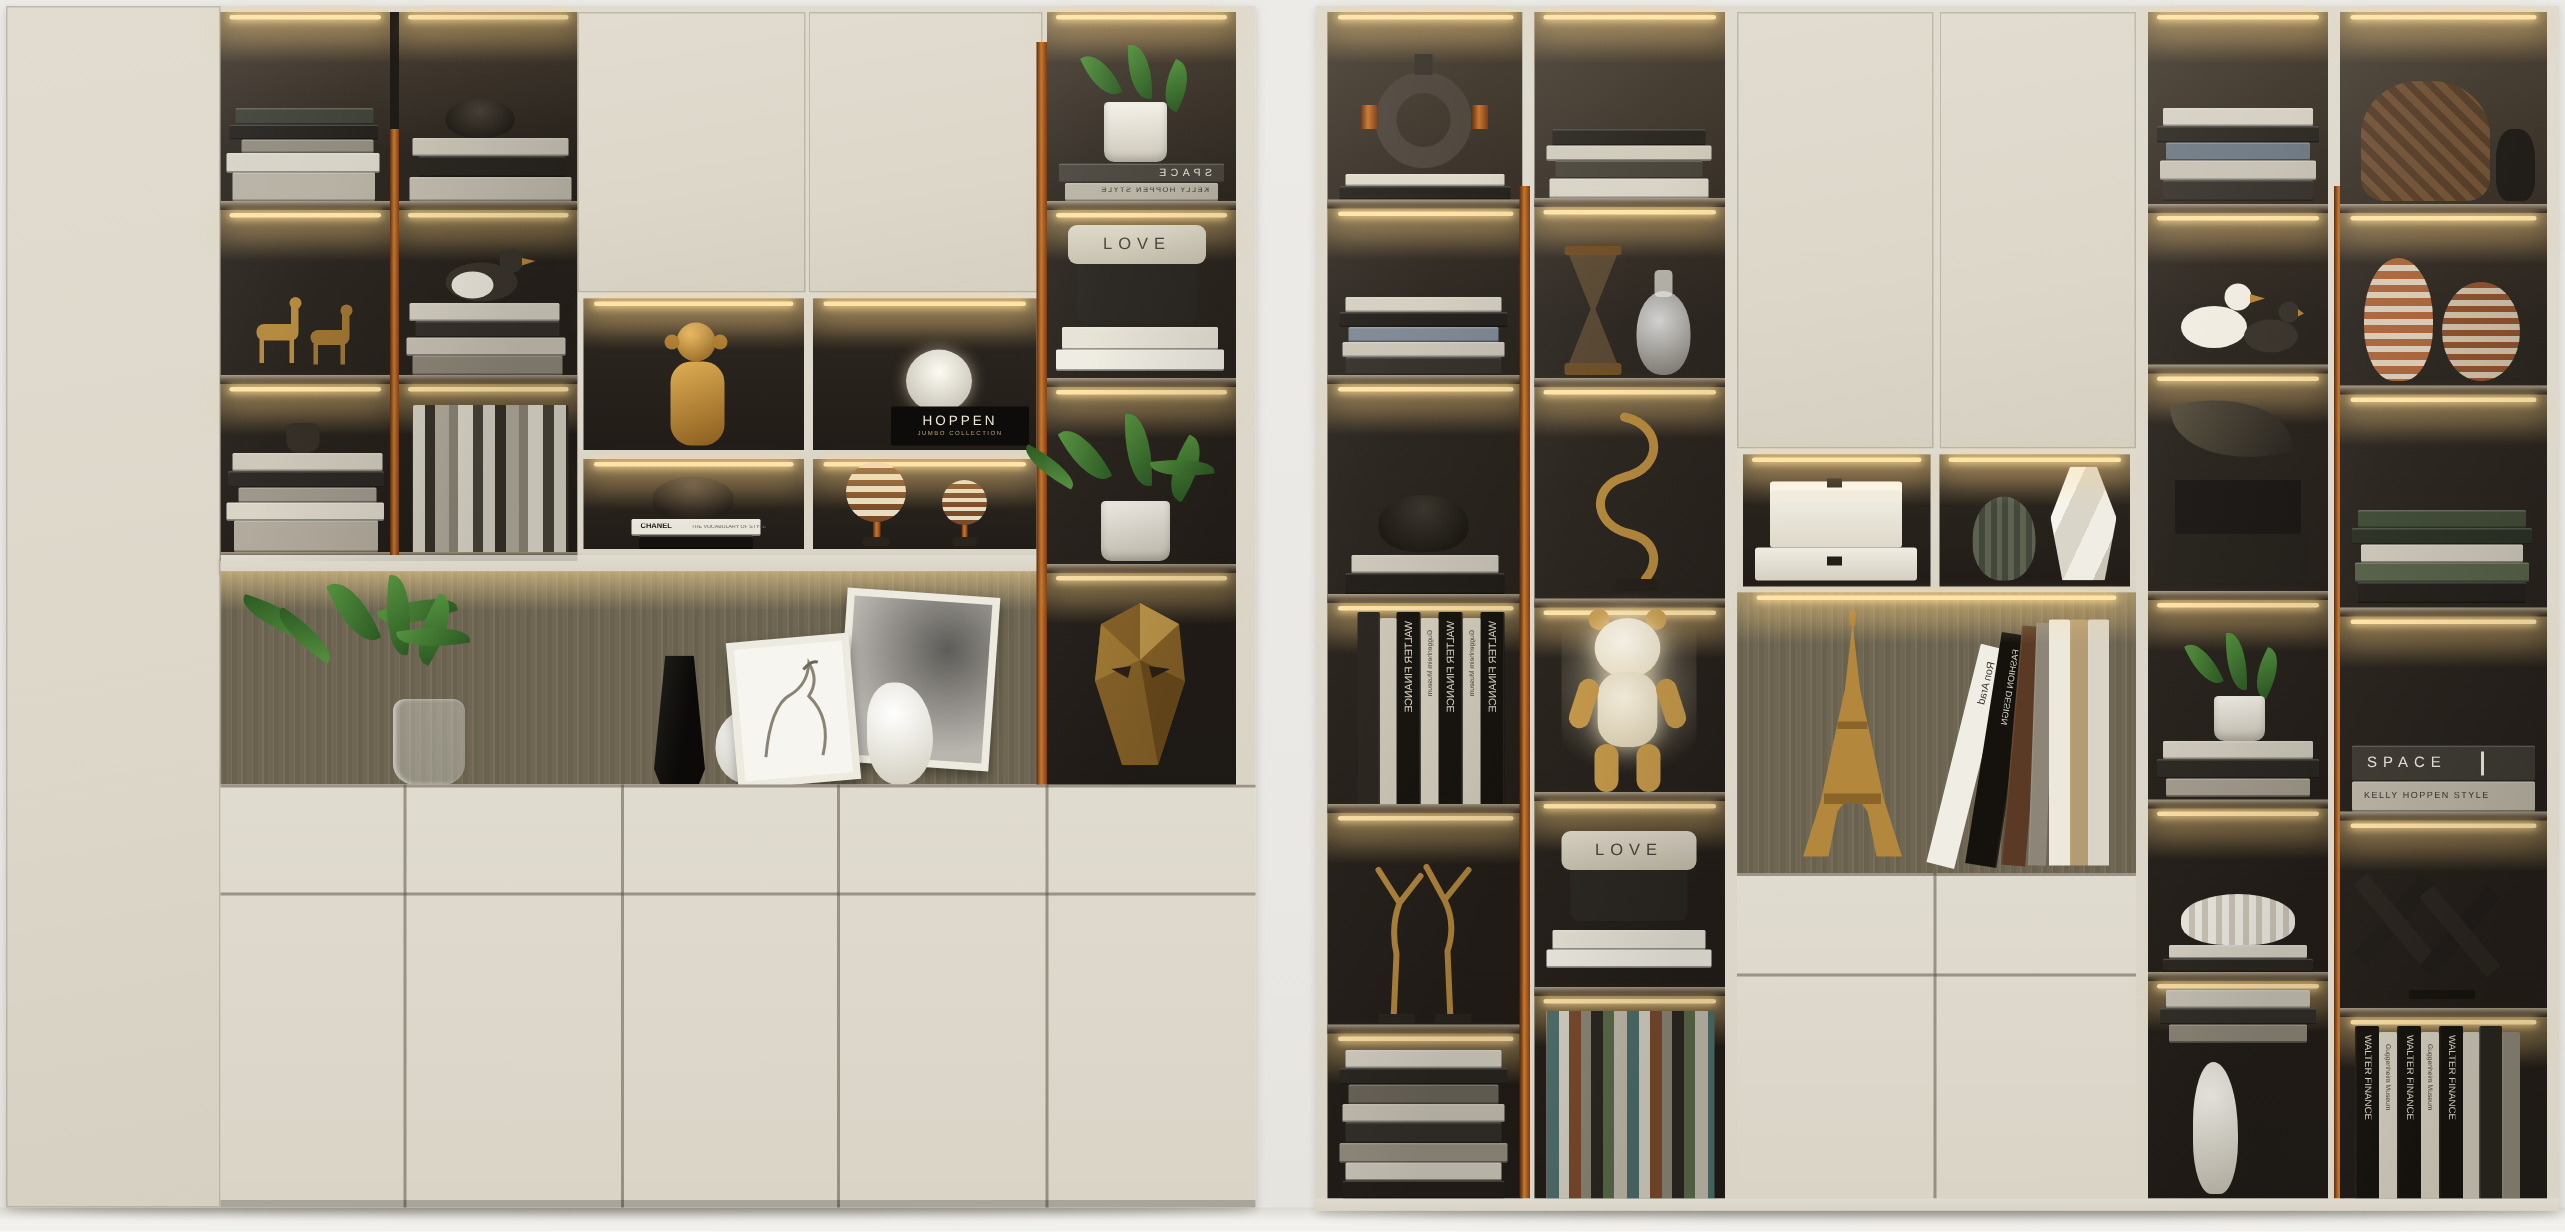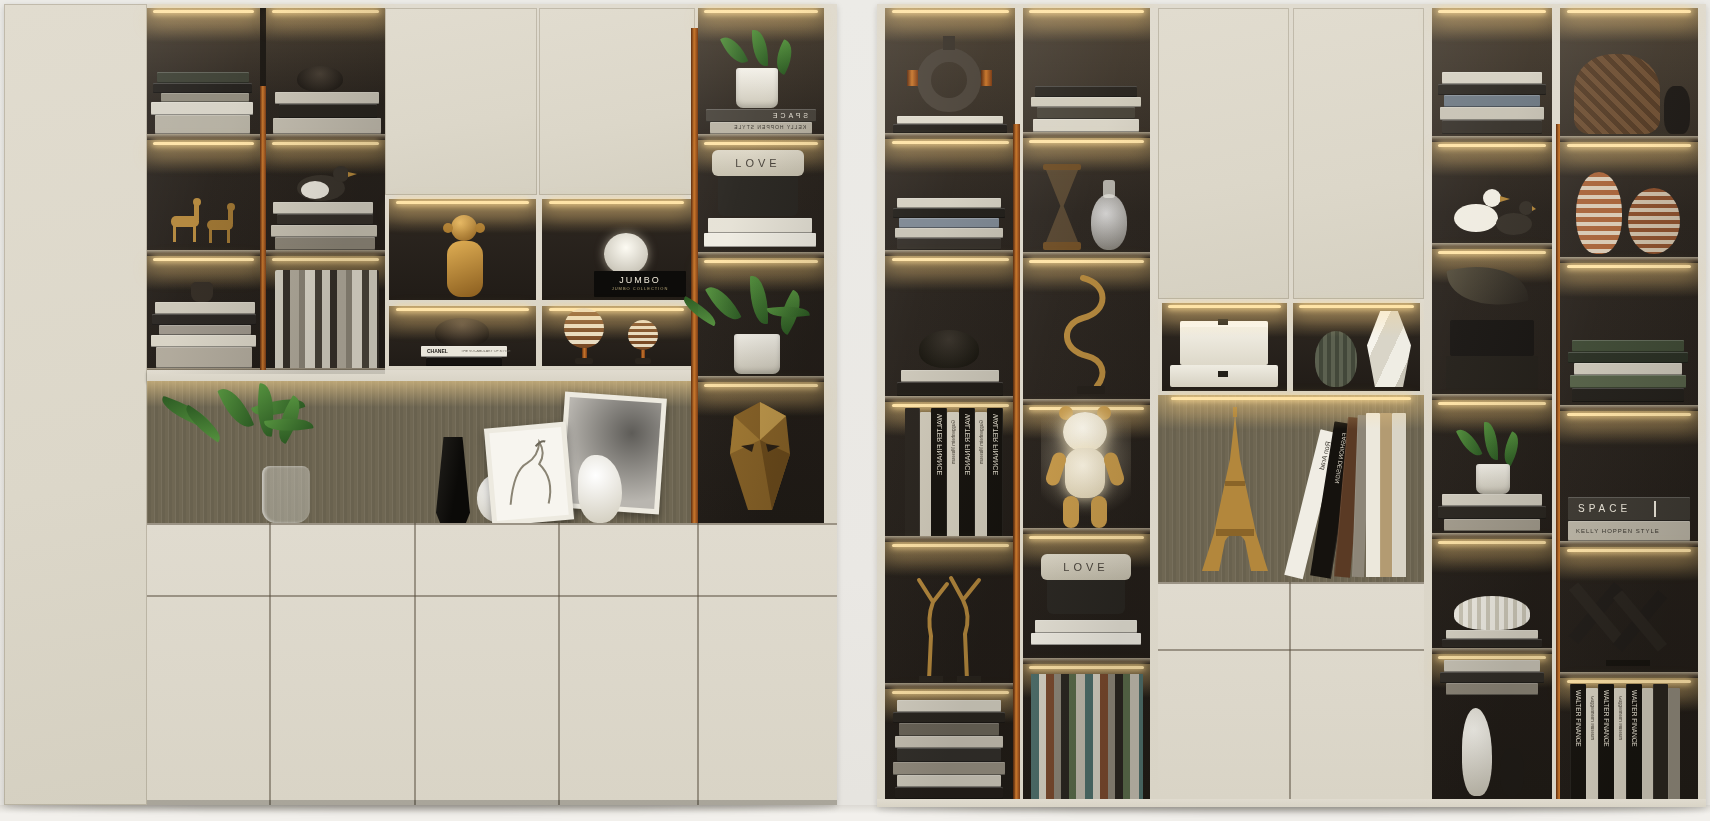--- a/index.html
+++ b/index.html
@@ -114,21 +114,21 @@
     <div class="abs cream" style="left:381px;top:191px;width:310px;height:175px">
       <div class="abs col lit" style="left:4px;top:4px;width:147px;height:101px">
         <div class="abs" style="left:62px;top:16px;width:26px;height:26px;border-radius:50%;background:radial-gradient(circle at 35% 30%,#e3b45e,#8a5d1e)"></div>
         <div class="abs" style="left:54px;top:24px;width:10px;height:10px;border-radius:50%;background:#a9792e"></div>
         <div class="abs" style="left:86px;top:24px;width:10px;height:10px;border-radius:50%;background:#a9792e"></div>
         <div class="abs" style="left:58px;top:42px;width:36px;height:56px;border-radius:14px;background:linear-gradient(160deg,#dfae54,#8a5d1e)"></div>
       </div>
       <div class="abs col lit" style="left:157px;top:4px;width:149px;height:101px">
         <div class="abs" style="left:62px;top:34px;width:44px;height:42px;border-radius:50%;background:radial-gradient(circle at 50% 35%,#fdfbf3,#b9b4a6);box-shadow:0 0 10px rgba(255,245,220,.5)"></div>
         <div class="abs" style="left:52px;top:72px;width:92px;height:26px;background:#0d0c0a;border-radius:1px">
-          <div class="tx" style="left:0;right:0;top:5px;text-align:center;font-size:9px;letter-spacing:2px;color:#efe9da">JUMBO</div>
+          <div class="tx" style="left:0;right:0;top:5px;text-align:center;font-size:9px;letter-spacing:2px;color:#efe9da">HOPPEN</div>
           <div class="tx" style="left:0;right:0;top:16px;text-align:center;font-size:4px;letter-spacing:1px;color:#b9a878">JUMBO COLLECTION</div>
         </div>
       </div>
       <div class="abs col lit" style="left:4px;top:111px;width:147px;height:60px">
         <div class="abs" style="left:46px;top:12px;width:54px;height:28px;border-radius:50% 50% 40% 40%;background:radial-gradient(ellipse at 50% 25%,#57493a,#16120e)"></div>
         <div class="bh" style="left:32px;top:40px;width:86px;height:11px;background:#e9e5da">
           <span class="tx" style="left:6px;top:3px;font-size:5px;color:#1b1916"><b>CHANEL</b></span>
           <span class="tx" style="left:40px;top:4px;font-size:3.5px;color:#6a655b">THE VOCABULARY OF STYLE</span>
         </div>
         <div class="bh" style="left:37px;top:51px;width:76px;height:9px;background:#14110e"></div>

